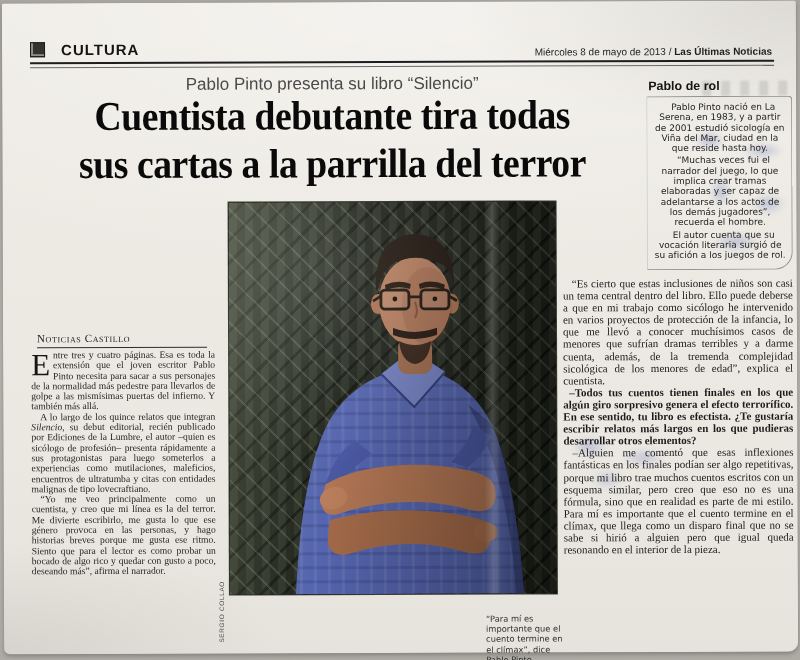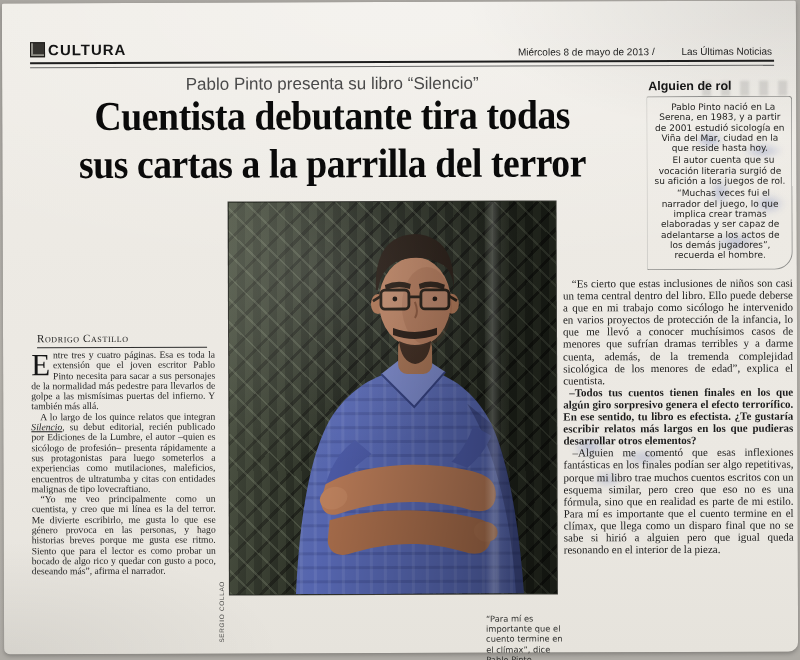--- a/index.html
+++ b/index.html
@@ -15,27 +15,27 @@
       radial-gradient(60% 30% at 100% 0%, rgba(0,0,0,0.10), rgba(0,0,0,0) 70%),
       radial-gradient(50% 25% at 0% 100%, rgba(0,0,0,0.07), rgba(0,0,0,0) 70%),
       linear-gradient(180deg,#efece6 0%,#ebe8e2 70%,#e6e3dc 100%);
     transform:rotate(-0.2deg);
     border-radius:2px 2px 10px 6px;
     box-shadow:0 2px 4px rgba(0,0,0,0.25);
   }
   .paper > *{position:absolute;}
 
   
-  .masthead{left:28px;top:36px;height:20px;display:flex;align-items:center;gap:3px;}
+  .masthead{left:28px;top:36px;height:20px;display:flex;align-items:center;gap:16px;}
   .section-icon{width:13px;height:13px;background:#35332f;border:1px solid #1d1b18;
     box-shadow:inset 2px -2px 0 rgba(220,220,210,0.55);}
   .section-title{font-family:"Liberation Sans",sans-serif;font-size:15px;font-weight:800;
     letter-spacing:1px;color:#141414;}
   .dateline{right:24px;top:45px;font-family:"Liberation Sans",sans-serif;font-size:10px;color:#1f1f1f;}
-  .dateline b{font-weight:400;margin-left:24px;}
+  .dateline b{font-weight:700;}
   .header-rule{left:28px;right:22px;top:59px;height:3px;
     border-top:2px solid #1e1e1e;border-bottom:1px solid #6a6a6a;}
 
   
   .kicker{left:10px;top:72px;width:640px;text-align:center;
     font-family:"Liberation Sans",sans-serif;font-size:17px;color:#4a4a4a;}
   .headline{left:10px;top:89px;width:640px;text-align:center;color:#0a0a0a;
     font-family:"Liberation Serif",serif;font-weight:700;font-size:41px;line-height:48px;
     letter-spacing:-0.5px;}
   .headline .hl{display:block;transform:scaleX(0.92);transform-origin:50% 50%;white-space:nowrap;}
@@ -44,21 +44,21 @@
   .lead{left:28px;top:205px;width:184px;text-align:center;font-size:16px;line-height:17.4px;color:#191919;}
   .byline{left:34px;top:329px;width:170px;border-bottom:1px solid #2e2e2e;padding-bottom:3px;
     font-variant:small-caps;font-size:11px;letter-spacing:0.6px;color:#1b1b1b;}
 
   
   .col1{left:28px;top:347px;width:184px;font-size:9.6px;line-height:10.3px;
     text-align:justify;color:#1e1e1e;hyphens:auto;}
   .col1 p{margin:0;}
   .col1 p.ind{text-indent:9px;}
   .dropcap{float:left;font-size:31px;line-height:25px;padding:2px 3px 0 0;color:#151515;}
-  .ital{font-style:italic;text-decoration:underline;}
+  .ital{font-style:italic;}
 
   .belowphoto{left:228px;top:596px;width:197px;font-size:9.8px;line-height:11px;
     text-align:justify;color:#1e1e1e;hyphens:auto;}
 
   .col3{left:560px;top:276px;width:230px;font-size:11px;line-height:12.1px;
     text-align:justify;color:#1c1c1c;hyphens:auto;z-index:3;}
   .col3 p{margin:0;text-indent:9px;}
   .col3 p.q{font-weight:700;text-indent:6px;}
 
   
@@ -123,21 +123,21 @@
   </div>
   <div class="dateline"><span>Miércoles 8 de mayo de 2013 / </span><b>Las Últimas Noticias</b></div>
   <div class="header-rule"></div>
 
   <div class="kicker">Pablo Pinto presenta su libro “Silencio”</div>
   <h1 class="headline" style="margin:0">
     <span class="hl">Cuentista debutante tira todas</span>
     <span class="hl">sus cartas a la parrilla del terror</span>
   </h1>
 
-  <div class="byline">Rodrigo Castillo</div>
+  <div class="byline">Noticias Castillo</div>
 
   <div class="col1">
     <p><span class="dropcap">E</span><span>ntre tres y cuatro páginas. Esa es toda la extensión que el joven escritor Pablo Pinto necesita para sacar a sus personajes de la normalidad más pedestre para llevarlos de golpe a las mismísimas puertas del infierno. Y también más allá.</span></p>
     <p class="ind"><span>A lo largo de los quince relatos que integran </span><span class="ital">Silencio</span><span>, su debut editorial, recién publicado por Ediciones de la Lumbre, el autor –quien es sicólogo de profesión– presenta rápidamente a sus protagonistas para luego someterlos a experiencias como mutilaciones, maleficios, encuentros de ultratumba y citas con entidades malignas de tipo lovecraftiano.</span></p>
     <p class="ind">“Yo me veo principalmente como un cuentista, y creo que mi línea es la del terror. Me divierte escribirlo, me gusta lo que ese género provoca en las personas, y hago historias breves porque me gusta ese ritmo. Siento que para el lector es como probar un bocado de algo rico y quedar con gusto a poco, deseando más”, afirma el narrador.</p>
   </div>
 
   <figure class="photo" style="margin:0">
     <svg width="327" height="392" viewBox="0 0 327 392">
       <defs>
@@ -195,21 +195,21 @@
   <div class="caption">“Para mí es importante que el cuento termine en el clímax”, dice Pablo Pinto.</div>
 
 
   <div class="col3">
     <p>“Es cierto que estas inclusiones de niños son casi un tema central dentro del libro. Ello puede deberse a que en mi trabajo como sicólogo he intervenido en varios proyectos de protección de la infancia, lo que me llevó a conocer muchísimos casos de menores que sufrían dramas terribles y a darme cuenta, además, de la tremenda complejidad sicológica de los menores de edad”, explica el cuentista.</p>
     <p class="q">–Todos tus cuentos tienen finales en los que algún giro sorpresivo genera el efecto terrorífico. En ese sentido, tu libro es efectista. ¿Te gustaría escribir relatos más largos en los que pudieras desarrollar otros elementos?</p>
     <p>–Alguien me comentó que esas inflexiones fantásticas en los finales podían ser algo repetitivas, porque mi libro trae muchos cuentos escritos con un esquema similar, pero creo que eso no es una fórmula, sino que en realidad es parte de mi estilo. Para mí es importante que el cuento termine en el clímax, que llega como un disparo final que no se sabe si hirió a alguien pero que igual queda resonando en el interior de la pieza.</p>
   </div>
 
   <aside class="rolbox">
-    <div class="rolbox-title">Alguien de rol</div>
+    <div class="rolbox-title">Pablo de rol</div>
     <div class="rolbox-body">
       <p>Pablo Pinto nació en La Serena, en 1983, y a partir de 2001 estudió sicología en Viña del Mar, ciudad en la que reside hasta hoy.</p>
+      <p>“Muchas veces fui el narrador del juego, lo que implica crear tramas elaboradas y ser capaz de adelantarse a los actos de los demás jugadores”, recuerda el hombre.</p>
       <p>El autor cuenta que su vocación literaria surgió de su afición a los juegos de rol.</p>
-      <p>“Muchas veces fui el narrador del juego, lo que implica crear tramas elaboradas y ser capaz de adelantarse a los actos de los demás jugadores”, recuerda el hombre.</p>
     </div>
   </aside>
 
 </div>
 
 </body></html>

